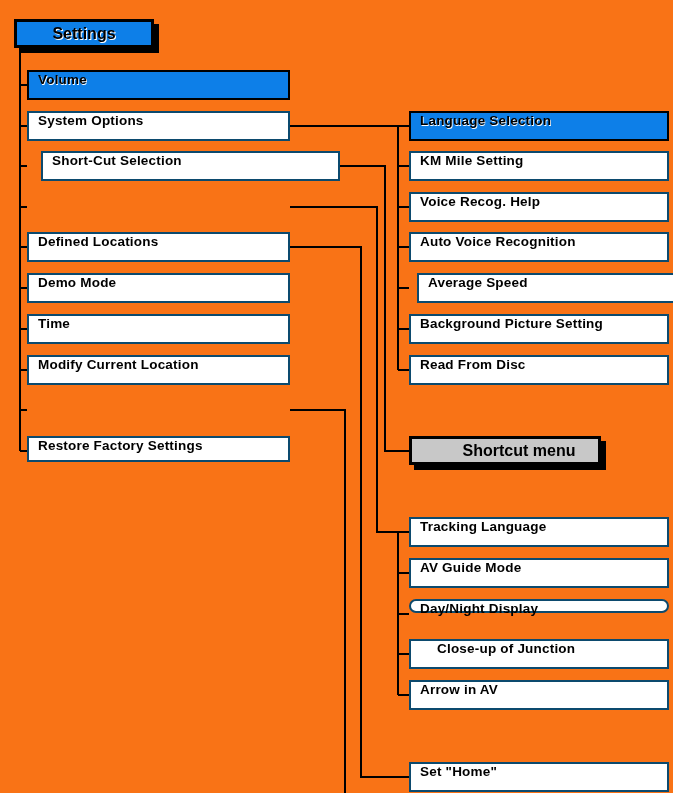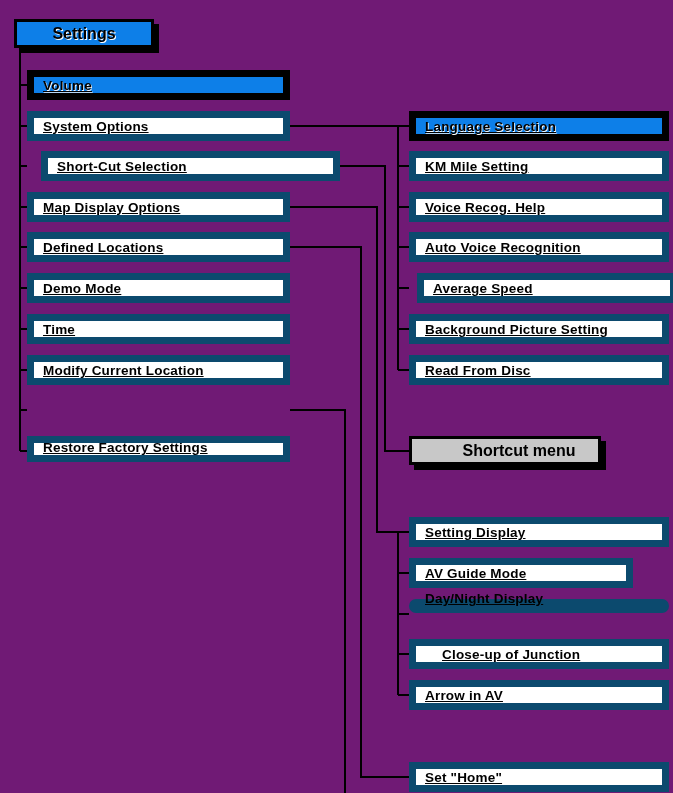--- a/index.html
+++ b/index.html
@@ -7,46 +7,45 @@
     padding: 0;
     background: #ffffff;
   }
   body {
     font-family: "Liberation Sans", sans-serif;
   }
   #canvas {
     position: relative;
     width: 673px;
     height: 793px;
-    background: #701a75;
+    background: #f97316;
     overflow: hidden;
   }
   
   #wires {
     position: absolute;
     left: 0; top: 0;
     width: 673px;
     height: 793px;
     pointer-events: none;
   }
   
   .box {
     position: absolute;
     box-sizing: border-box;
-    border: 7px solid #0c4a6e;
+    border: 2px solid #0c4a6e;
     background: #ffffff;
     display: flex;
-    align-items: flex-end;
+    align-items: flex-start;
     padding-left: 9px;
     font-size: 13.5px;
     font-weight: bold;
     color: #000000;
     letter-spacing: 0.2px;
     white-space: nowrap;
-    text-decoration: underline;
   }
   .box.sel {
     background: #0d7fe8;
     color: #000000;
     border-color: #000000;
   }
   .box.sel .lbl {
     text-shadow: 0.7px 0.7px 0 #ffffff;
   }
   
@@ -124,23 +123,20 @@
 
   <div class="box sel" style="left:27px; top:70px; width:263px; height:30px;">
     <span class="lbl">Volume</span>
   </div>
   <div class="box" style="left:27px; top:111px; width:263px; height:30px;">
     <span class="lbl">System Options</span>
   </div>
   <div class="box" style="left:41px; top:151px; width:299px; height:30px;">
     <span class="lbl">Short-Cut Selection</span>
   </div>
-  <div class="box" style="left:27px; top:192px; width:263px; height:30px;">
-    <span class="lbl">Map Display Options</span>
-  </div>
   <div class="box" style="left:27px; top:232px; width:263px; height:30px;">
     <span class="lbl">Defined Locations</span>
   </div>
   <div class="box" style="left:27px; top:273px; width:263px; height:30px;">
     <span class="lbl">Demo Mode</span>
   </div>
   <div class="box" style="left:27px; top:314px; width:263px; height:30px;">
     <span class="lbl">Time</span>
   </div>
   <div class="box" style="left:27px; top:355px; width:263px; height:30px;">
@@ -170,23 +166,23 @@
   </div>
   <div class="box" style="left:409px; top:355px; width:260px; height:30px;">
     <span class="lbl">Read From Disc</span>
   </div>
 
   <div class="plaque gray" style="left:409px; top:436px; width:192px; height:29px;">
     <span class="lbl">Shortcut menu</span>
   </div>
 
   <div class="box" style="left:409px; top:517px; width:260px; height:30px;">
-    <span class="lbl">Setting Display</span>
+    <span class="lbl">Tracking Language</span>
   </div>
-  <div class="box" style="left:409px; top:558px; width:224px; height:30px;">
+  <div class="box" style="left:409px; top:558px; width:260px; height:30px;">
     <span class="lbl">AV Guide Mode</span>
   </div>
   <div class="box" style="left:409px; top:599px; width:260px; height:14px;border-radius:14px;">
     <span class="lbl">Day/Night Display</span>
   </div>
   <div class="box" style="left:409px; top:639px; width:260px; height:30px;padding-left:26px;">
     <span class="lbl">Close-up of Junction</span>
   </div>
   <div class="box" style="left:409px; top:680px; width:260px; height:30px;">
     <span class="lbl">Arrow in AV</span>

